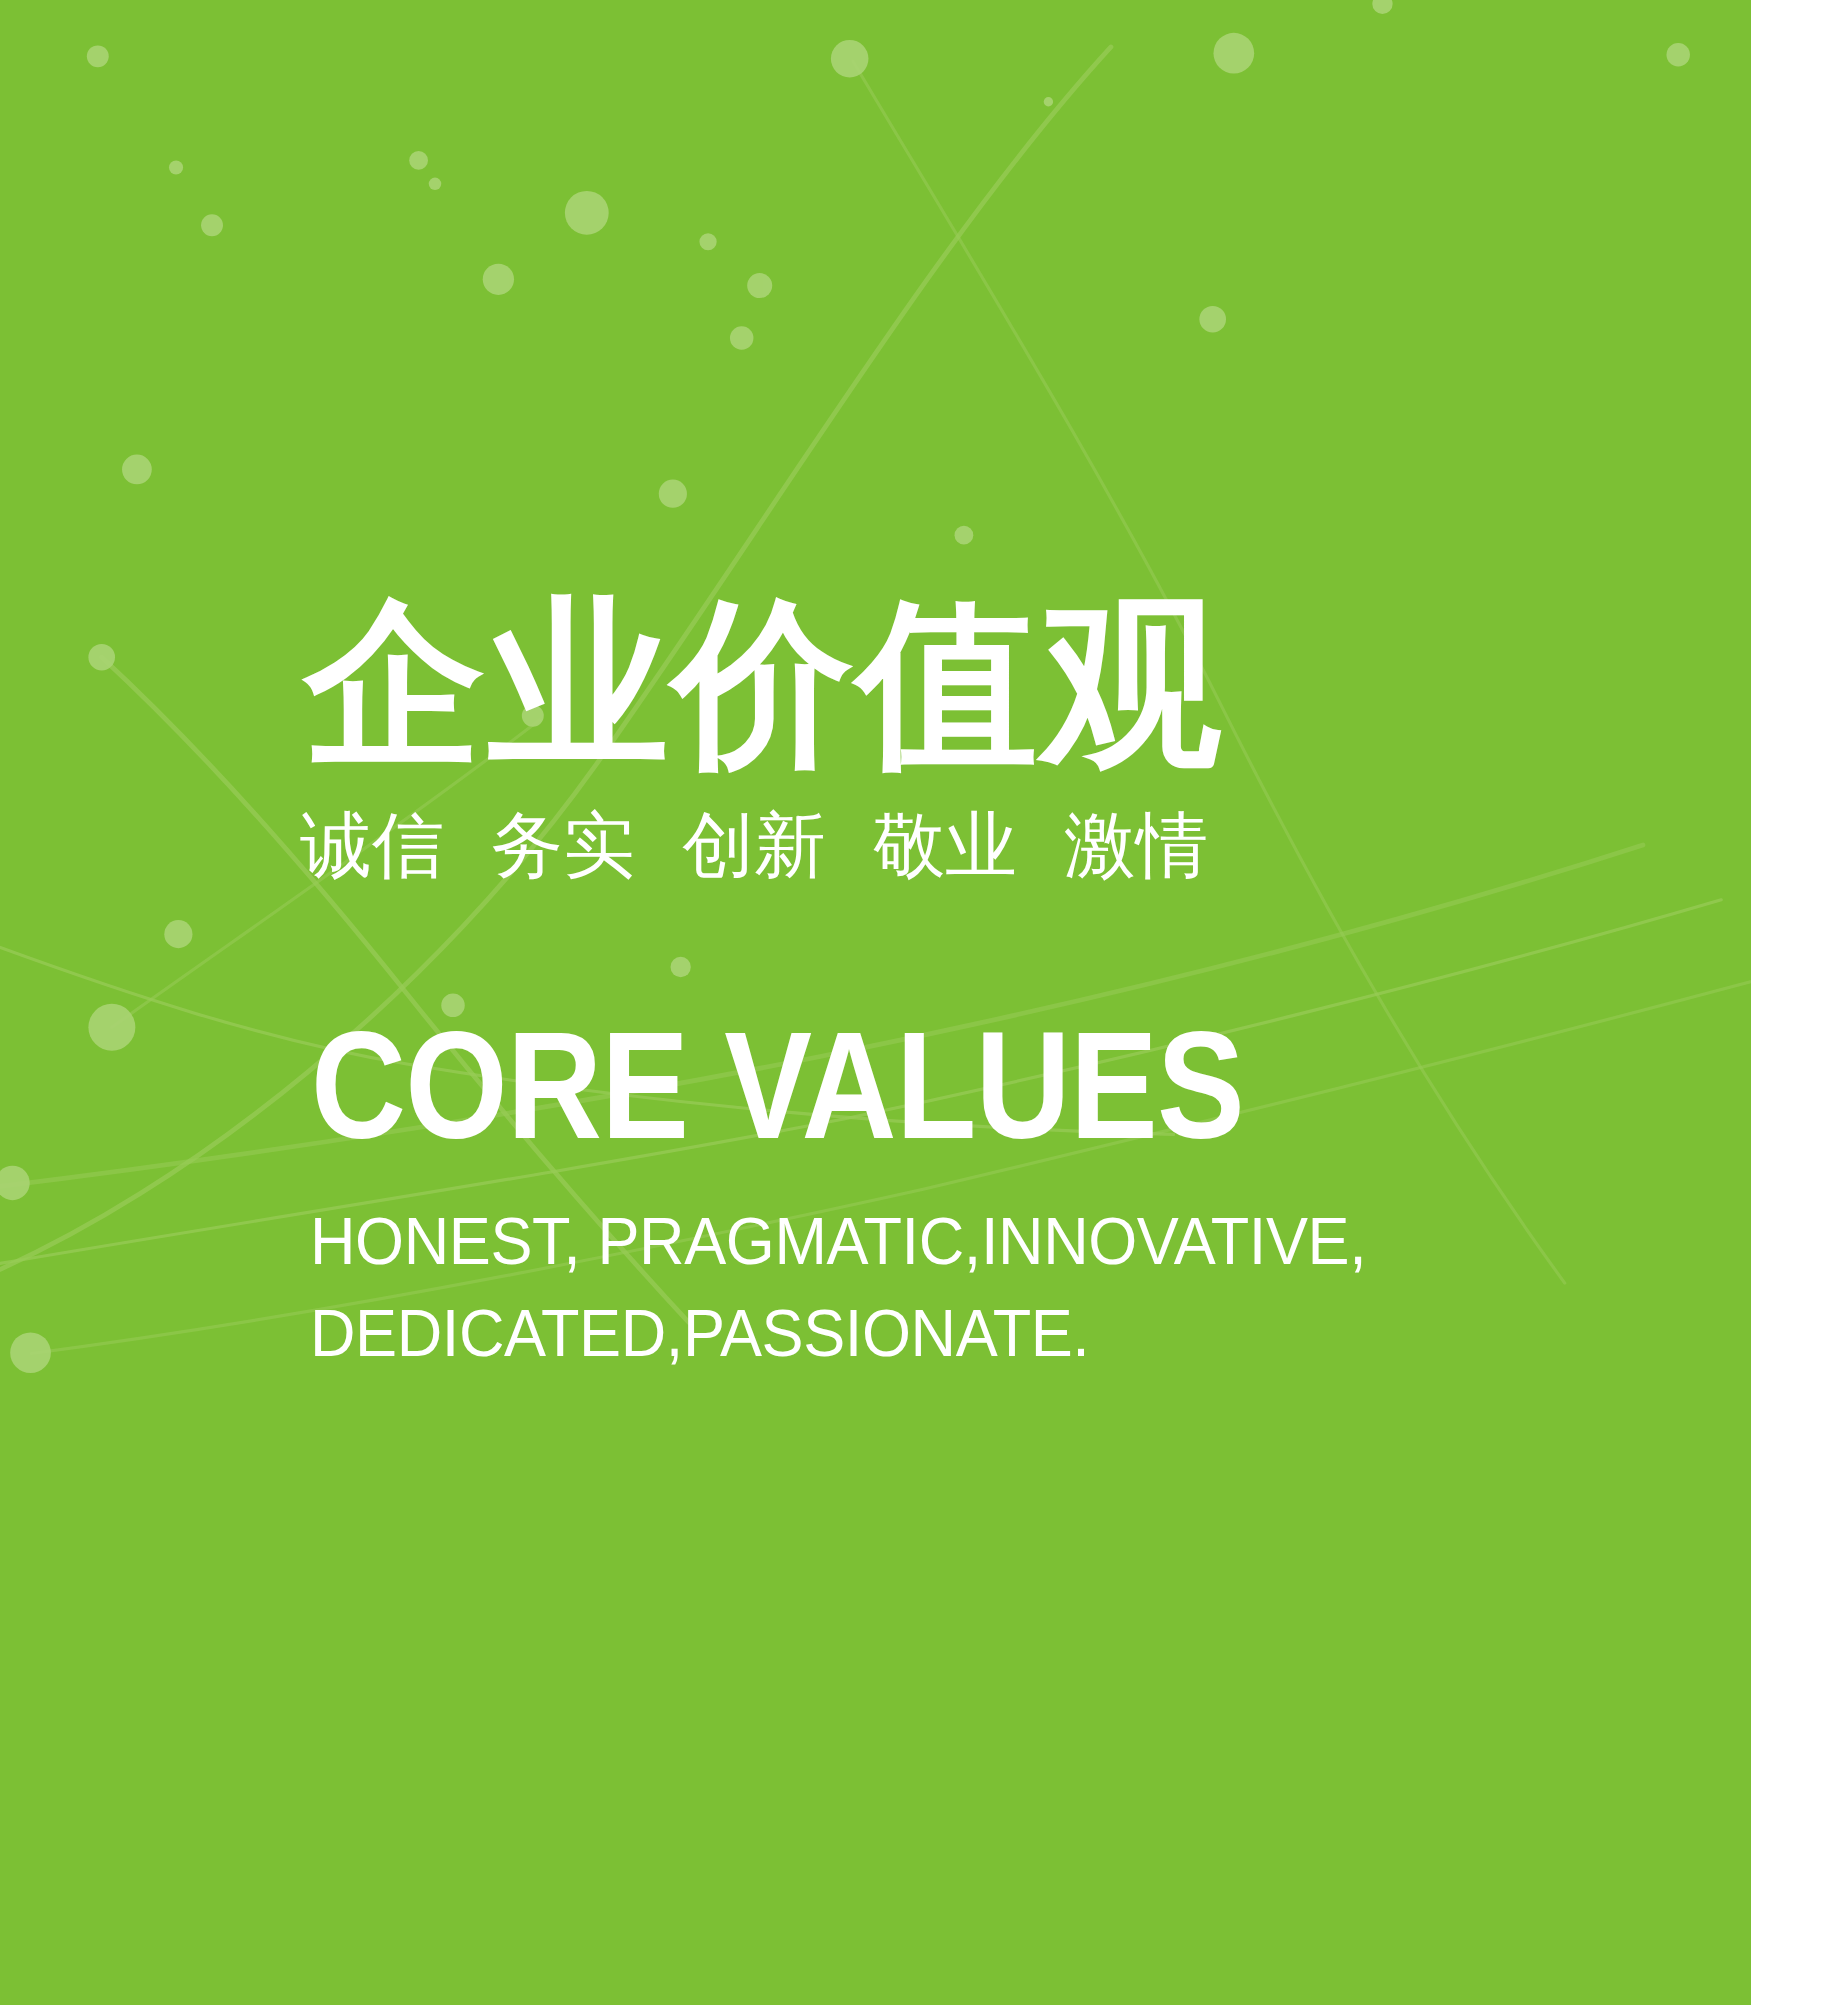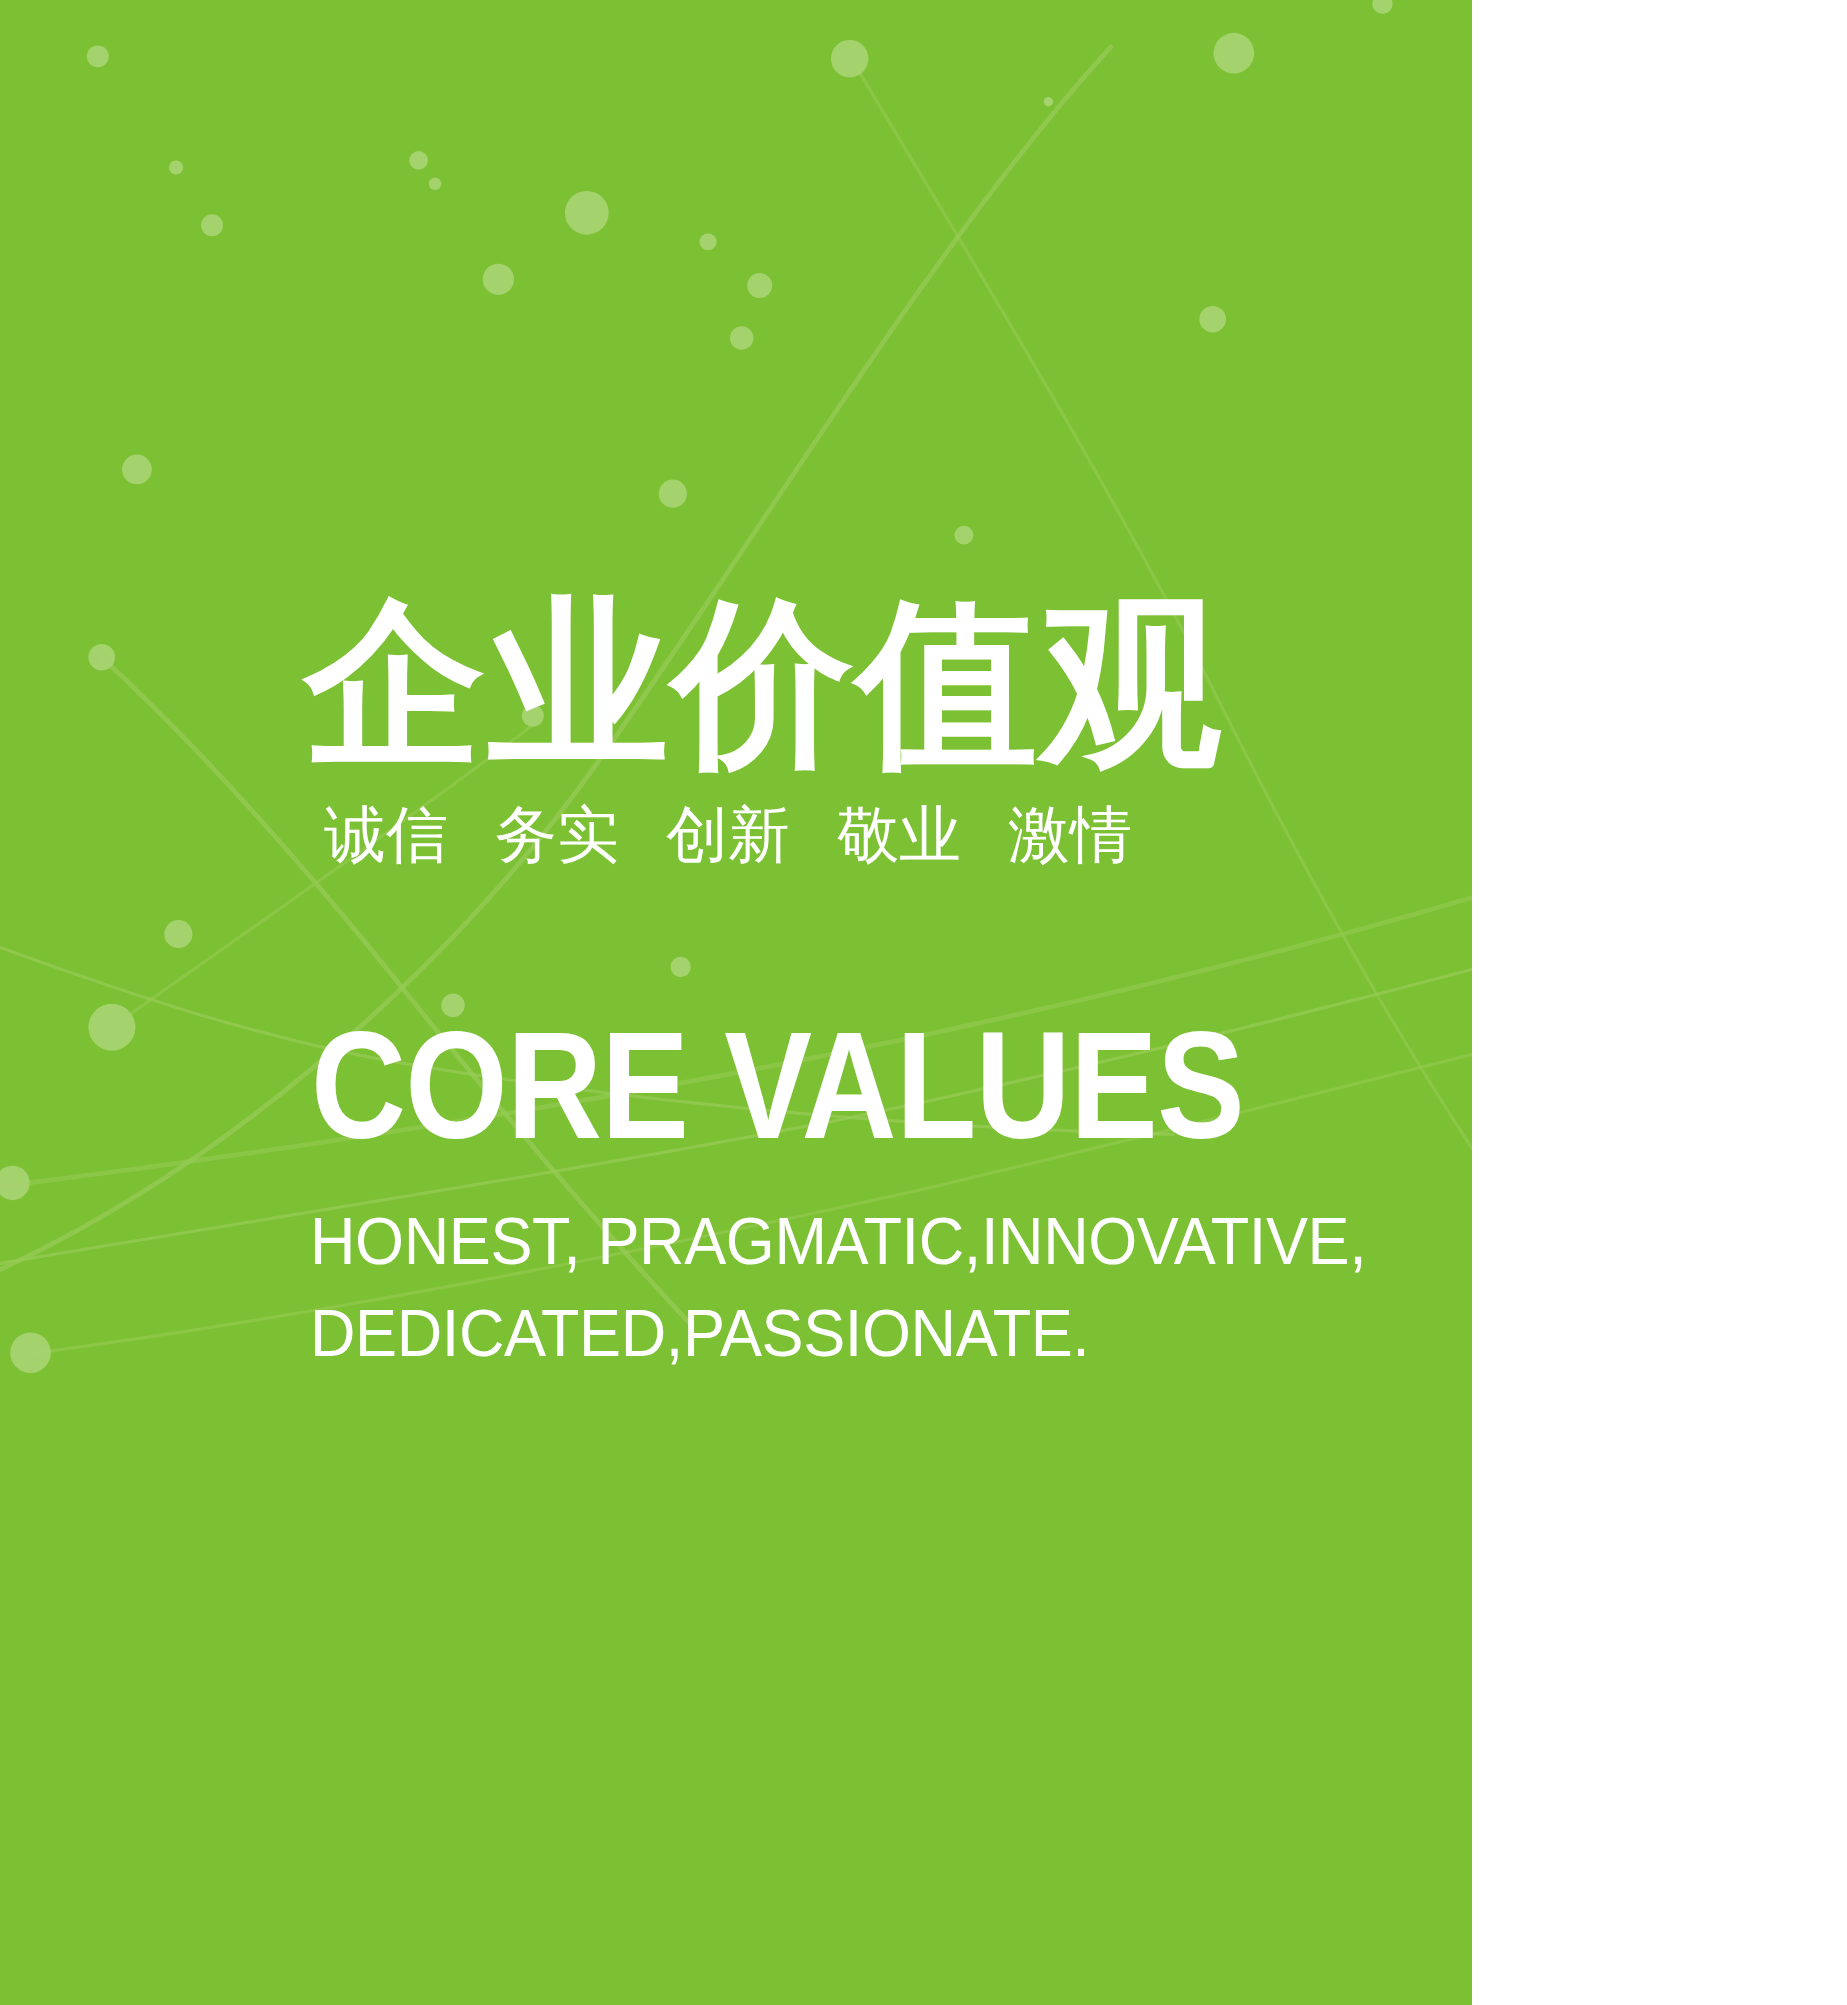--- a/index.html
+++ b/index.html
@@ -3,21 +3,21 @@
 <meta charset="utf-8">
 <title>Core Values Banner</title>
 <style>
   html, body {
     margin: 0;
     padding: 0;
     background: #ffffff;
   }
   #poster {
     position: relative;
-    width: 1472px;
+    width: 1751px;
     height: 2006px;
     overflow: hidden;
     background: #ec4899;
     font-family: "Liberation Sans", "DejaVu Sans", sans-serif;
   }
   #bg-svg {
     position: absolute;
     inset: 0;
     width: 1848px;
     height: 2006px;
@@ -38,28 +38,28 @@
     font-size: 181px;
     line-height: 1.12;
     font-weight: 700;
     color: #ffffff;
     letter-spacing: 3.1px;
     white-space: nowrap;
     font-family: "DejaVu Sans", "Liberation Sans", sans-serif;
   }
   .values-cn {
     position: absolute;
-    left: 324px;
+    left: 300px;
     top: 799px;
-    font-size: 62px;
+    font-size: 72px;
     line-height: 1.32;
     font-weight: 400;
     color: #ffffff;
     white-space: nowrap;
-    font-family: Liberation Mono, monospace;
+    font-family: Liberation Serif, serif;
   }
   .values-cn .gap {
     display: inline-block;
     width: 47px;
   }
   .title-en {
     position: absolute;
     left: 311px;
     top: 1008px;
     font-size: 153px;

